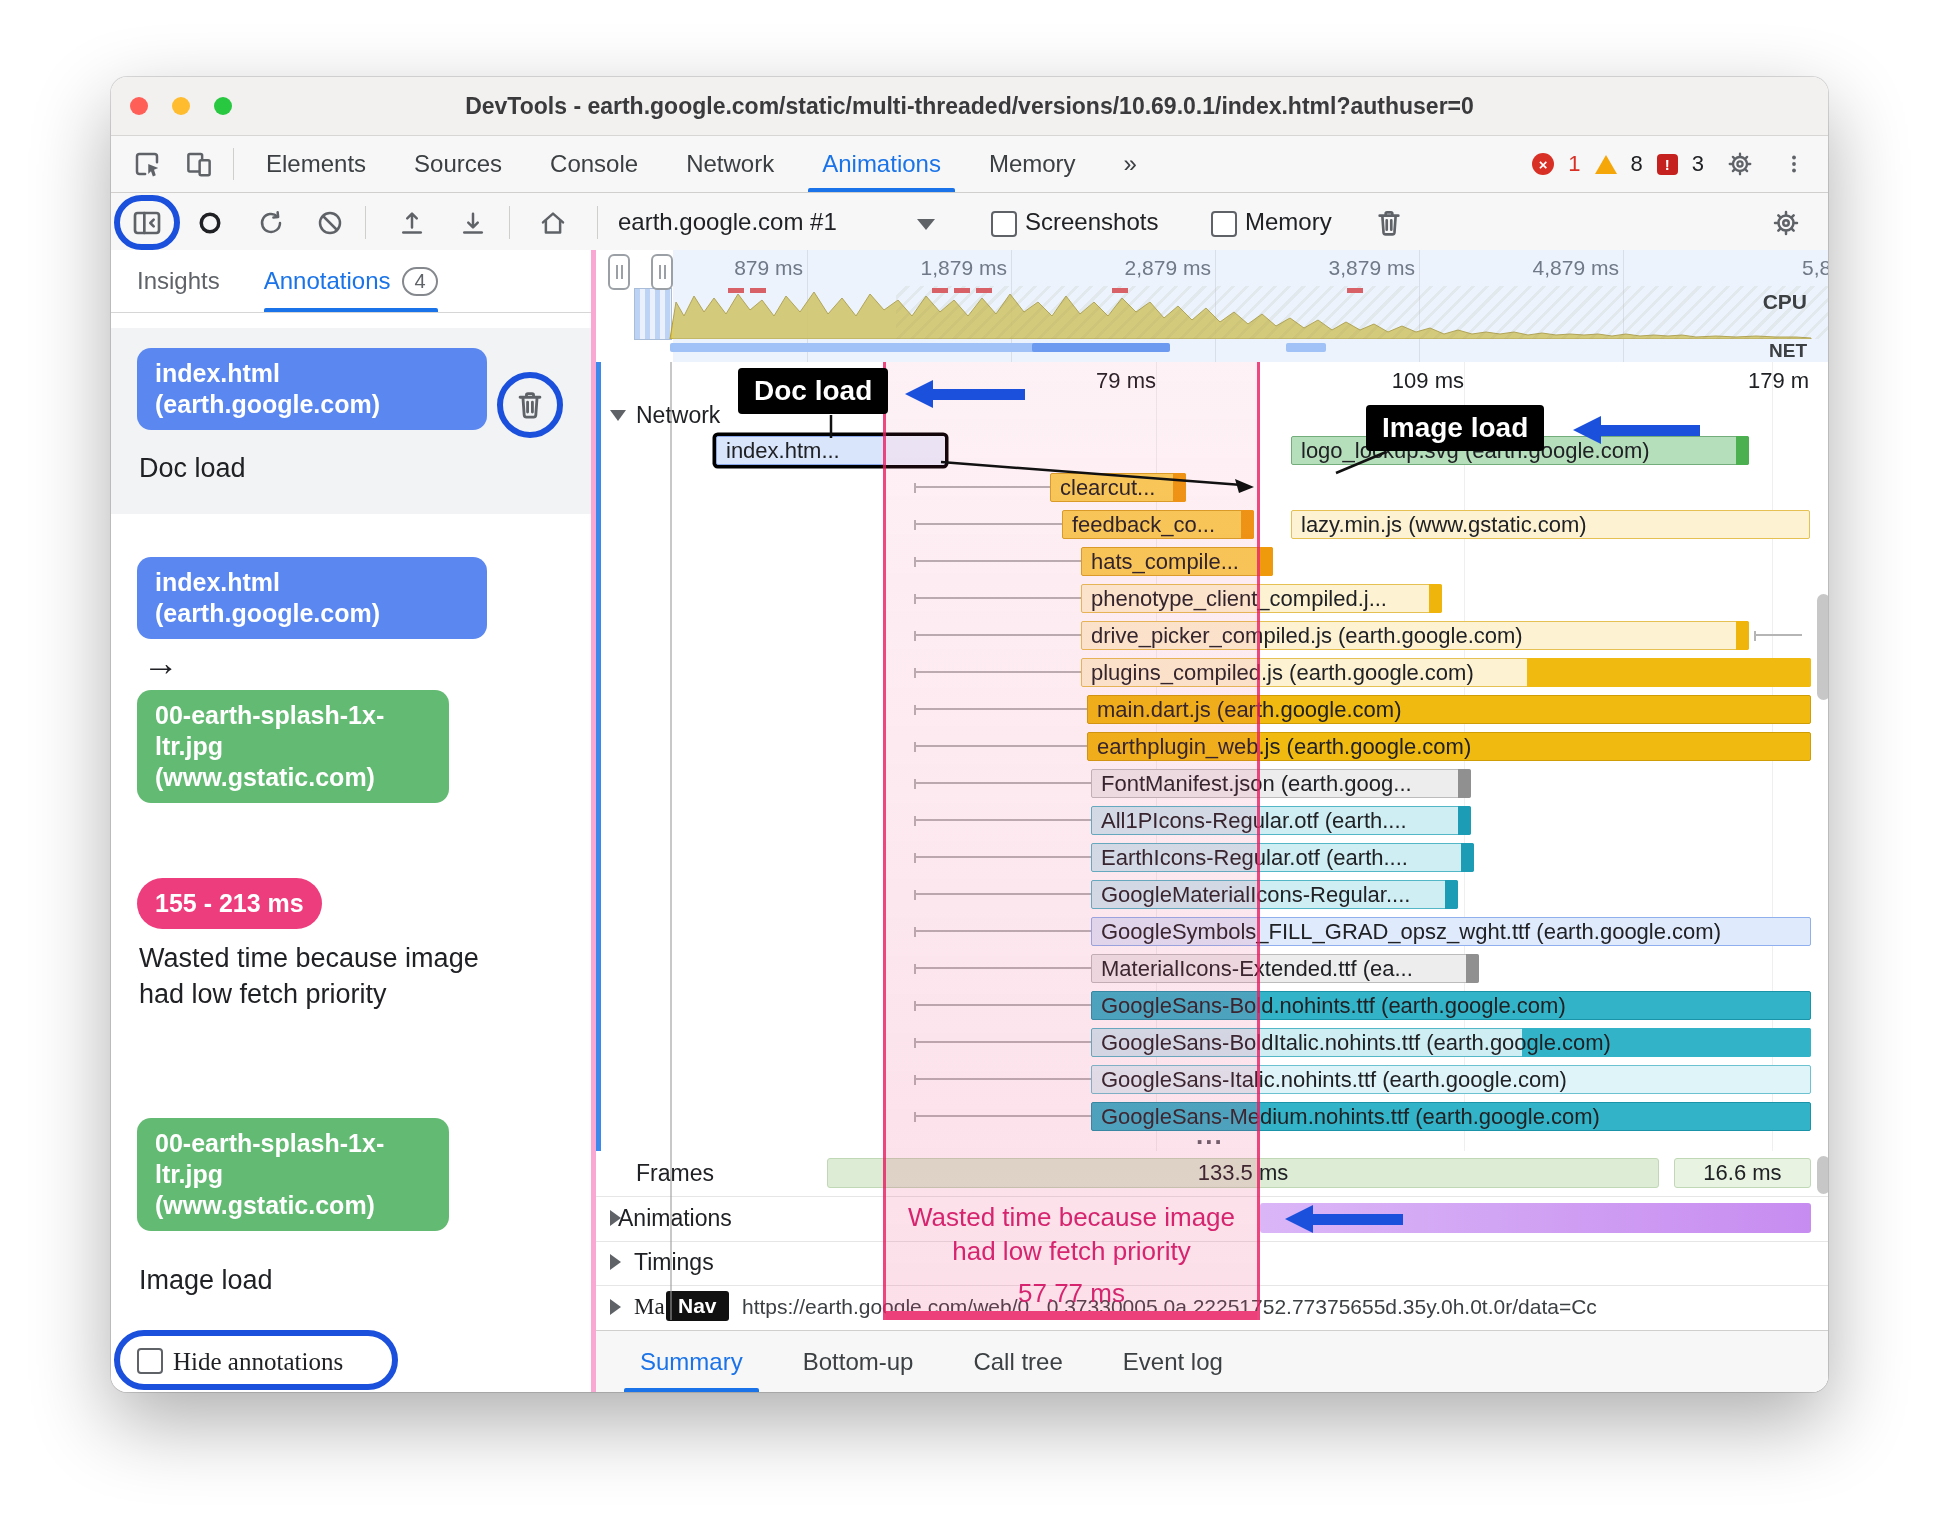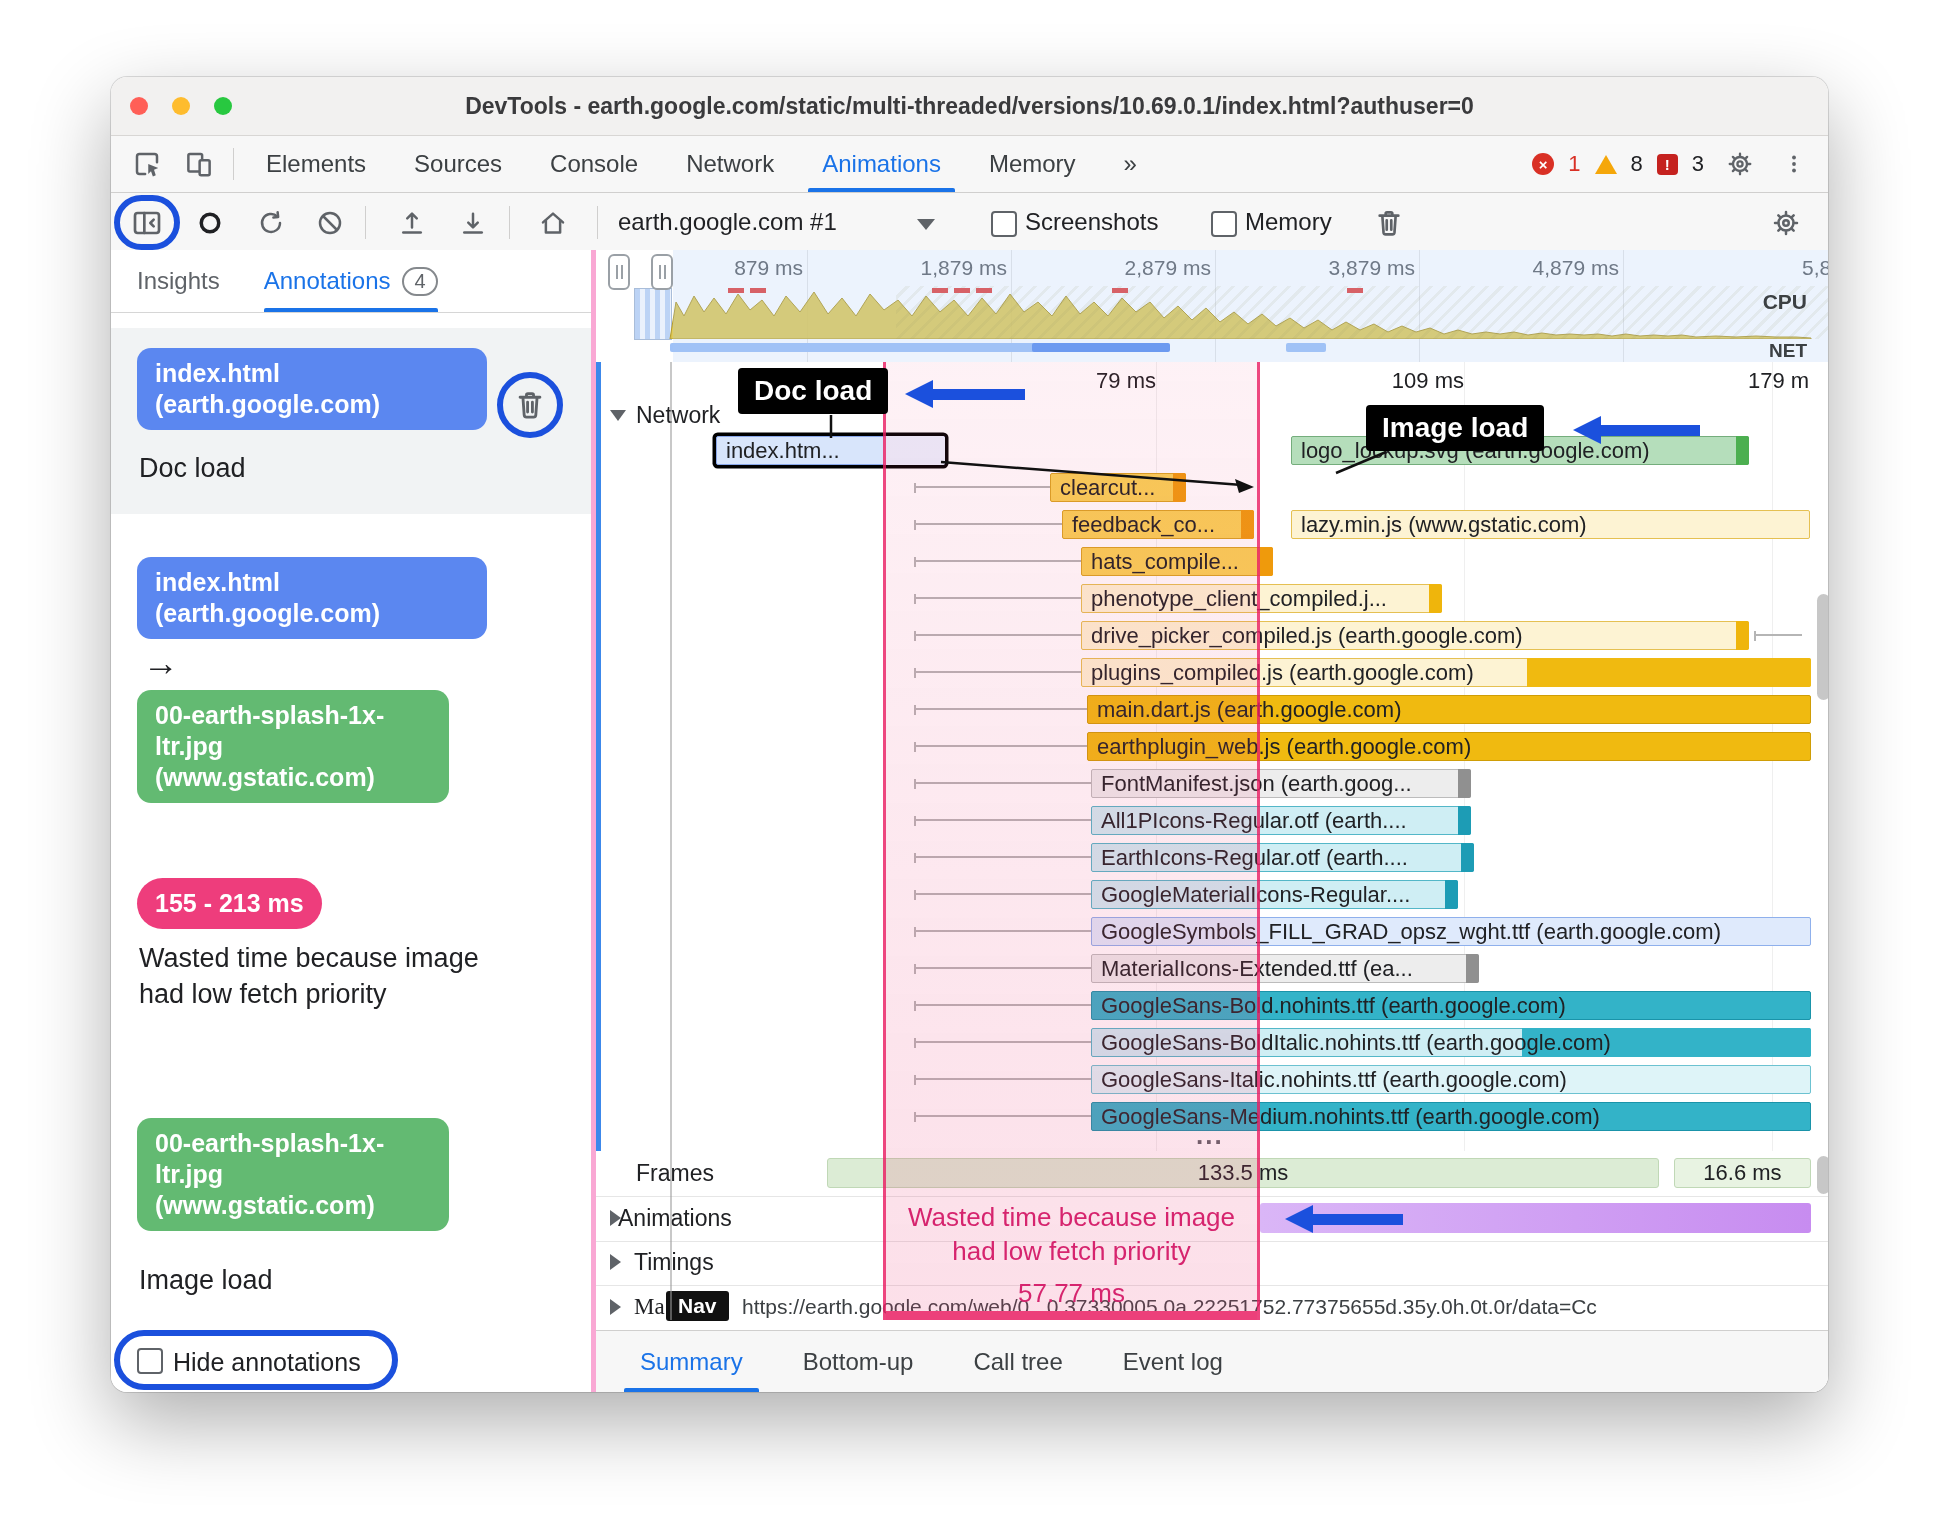--- a/index.html
+++ b/index.html
@@ -282,21 +282,21 @@
       <div class="chip chip-green abs" style="left:26px;top:440px;max-width:312px;">00-earth-splash-1x-ltr.jpg (www.gstatic.com)</div>
 
       <div class="chip chip-pink abs" style="left:26px;top:628px;">155 - 213 ms</div>
       <div class="sbtext abs" style="left:28px;top:690px;width:340px;">Wasted time because image had low fetch priority</div>
 
       <div class="chip chip-green abs" style="left:26px;top:868px;max-width:312px;">00-earth-splash-1x-ltr.jpg (www.gstatic.com)</div>
       <div class="sbtext abs" style="left:28px;top:1012px;">Image load</div>
 
       <div class="ann-circle abs" style="left:3px;top:1080px;width:284px;height:60px;border-radius:30px;"></div>
       <div class="cbx" style="left:26px;top:1098px;"></div>
-      <span class="abs" style="left:62px;top:1098px;font-size:25px;">Hide annotations</span>
+      <span class="abs" style="left:62px;top:1098px;font-size:25px;font-family:Liberation Serif, serif;">Hide annotations</span>
     </div>
 
     <div class="rightcol">
 
       <div class="minimap">
         <div class="mmgrid" style="left:211px"></div>
         <div class="mmgrid" style="left:415px"></div>
         <div class="mmgrid" style="left:619px"></div>
         <div class="mmgrid" style="left:823px"></div>
         <div class="mmgrid" style="left:1027px"></div>

